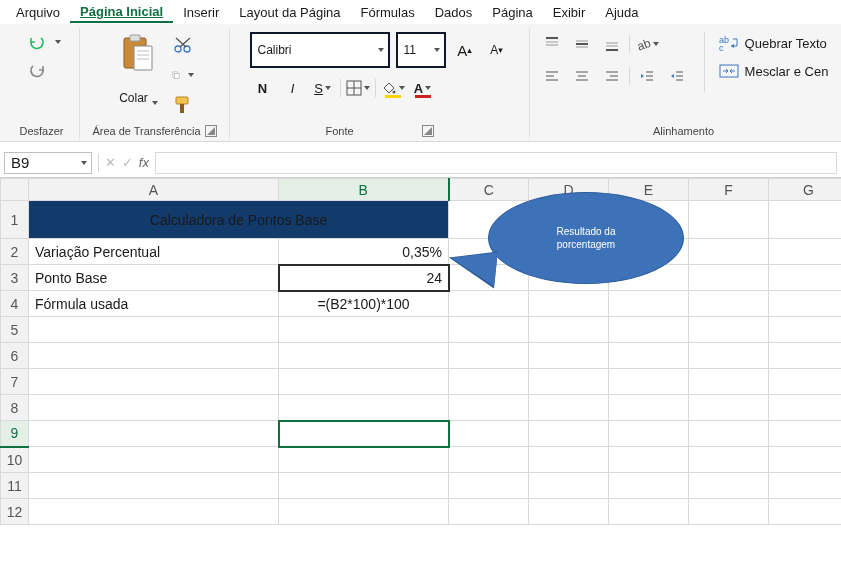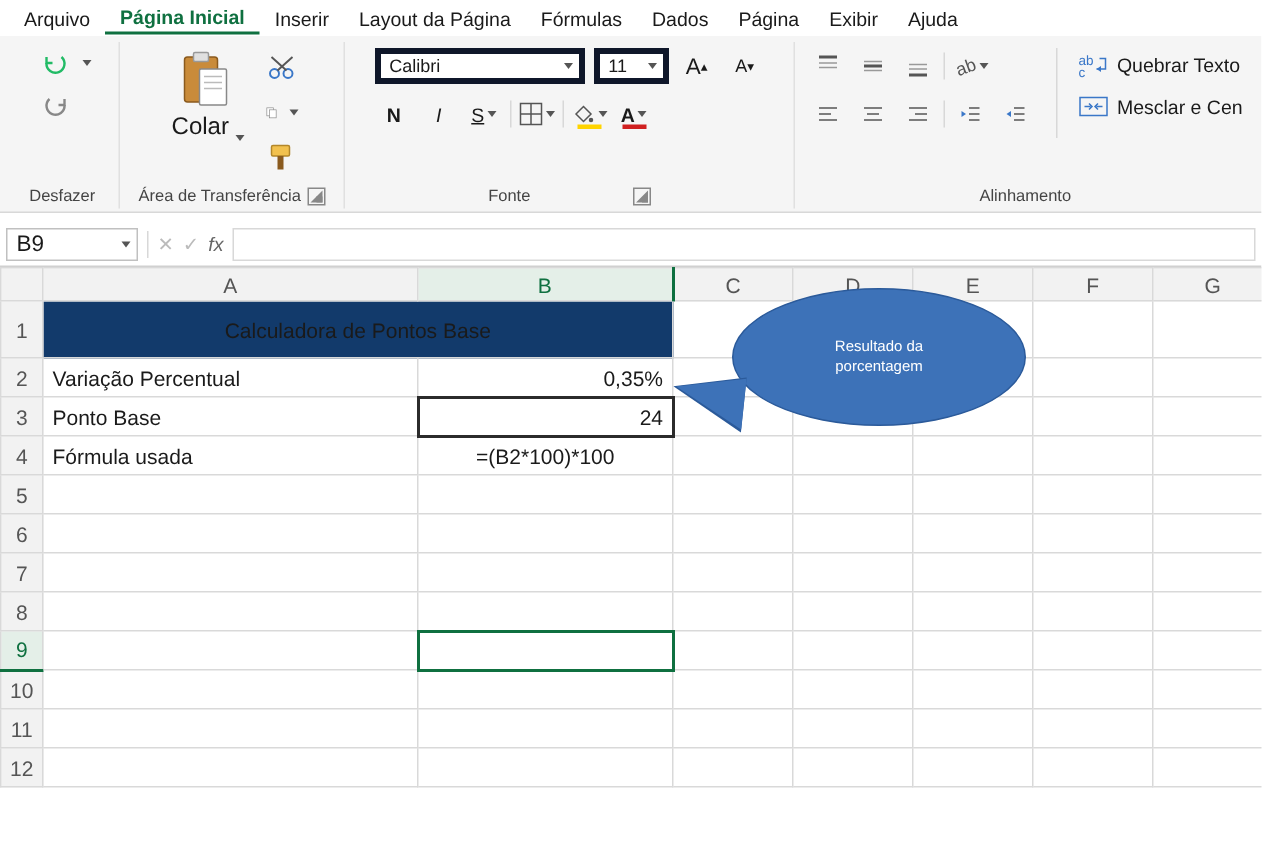--- a/index.html
+++ b/index.html
@@ -23,20 +23,21 @@
     font-size: 13px;
   }
   .menubar .menu-item {
     padding: 2px 10px;
     cursor: default;
   }
   .menubar .menu-item.active {
     color: #0f7040;
     border-bottom: 2px solid #0f7040;
     font-weight: 600;
+    text-decoration: underline;
   }
 
   
   .ribbon {
     display: flex;
     background: #f5f5f5;
     border-bottom: 1px solid #d8d8d8;
     padding: 4px 4px 2px 4px;
     height: 118px;
   }
@@ -93,28 +94,28 @@
     margin-left: 2px;
   }
 
   .big-btn {
     display: flex;
     flex-direction: column;
     align-items: center;
     gap: 2px;
     padding: 2px 4px;
   }
-  .big-btn .lbl { font-size: 16px; display: flex; align-items: flex-end; gap: 2px; }
+  .big-btn .lbl { font-size: 12px; display: flex; align-items: flex-end; gap: 2px; margin-top: 15px; }
 
   .small-btn { width: 22px; height: 22px; display:flex; align-items:center; justify-content:center; }
 
   .font-combo, .size-combo {
-    border: 4px solid #0f172a;
+    border: 2px solid #0f172a;
     background: #fff;
-    height: 24px;
+    height: 36px;
     display: flex;
     align-items: center;
     padding: 0 4px 0 6px;
     gap: 4px;
     font-size: 12px;
   }
   .font-combo { width: 140px; justify-content: space-between; }
   .size-combo { width: 50px; justify-content: space-between; }
 
   .fmt-btn {

